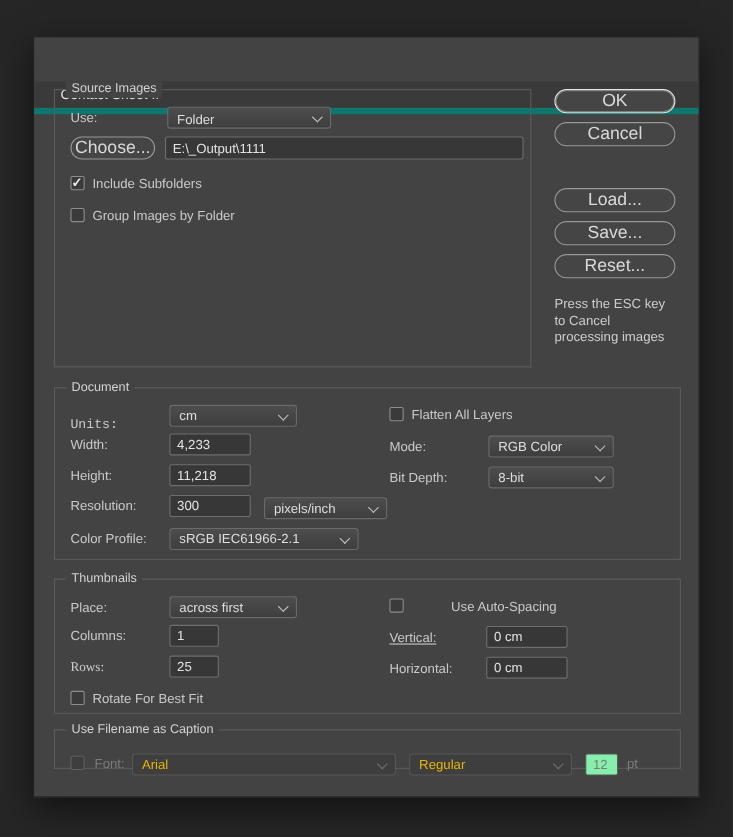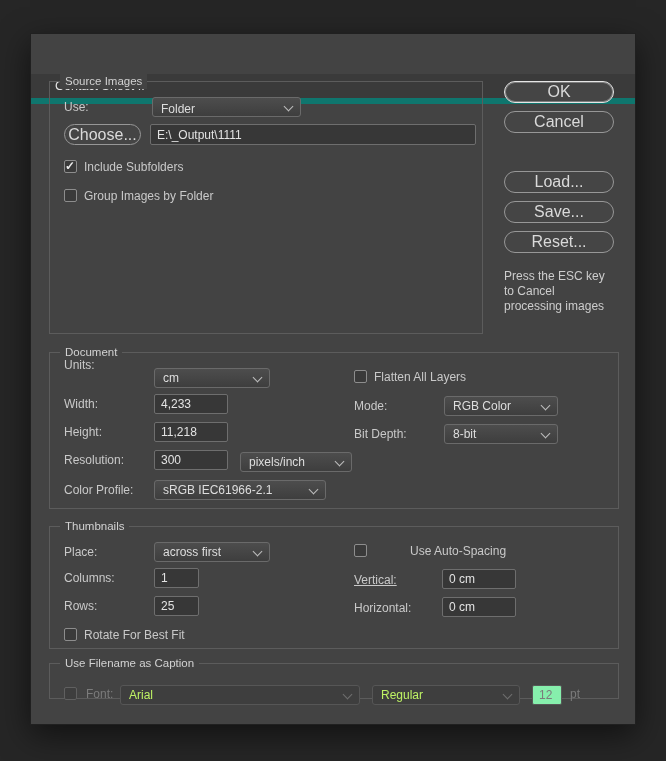--- a/index.html
+++ b/index.html
@@ -46,21 +46,21 @@
     align-items:center;justify-content:center;box-sizing:border-box;cursor:default;
   }
   .btn-primary{border:1px solid #e6e6e6;box-shadow:inset 0 0 0 1px rgba(230,230,230,.35);}
   .cb{
     position:absolute;width:13px;height:13px;background:#3a3a3a;
     border:1px solid #8d8d8d;border-radius:2px;box-sizing:border-box;
   }
   .cb .check{position:absolute;left:0;top:-3px;color:#ececec;font-size:12px;font-weight:bold;line-height:16px;}
   .note{position:absolute;color:#cdcdcd;font-size:12px;line-height:15px;}
   .label.dim{color:#7b7b7b;}
-  .select.dim{color:#bef264;background:#3e3e3e;border-color:#565656;}
+  .select.dim{color:#eab308;background:#3e3e3e;border-color:#565656;}
   .select.dim .chev{border-color:#6f6f6f;}
   .field.dim{color:#7b7b7b;border-color:#565656;background:#86efac;}
   .cb.dim{border-color:#606060;background:#3e3e3e;}
 </style>
 </head>
 <body>
 
 <div class="screen">
   <div class="dialog">
 
@@ -92,21 +92,21 @@
     <div class="btn btn-primary" style="left:473px;top:47px;width:110px;">OK</div>
     <div class="btn" style="left:473px;top:77px;width:110px;">Cancel</div>
     <div class="btn" style="left:473px;top:137px;width:110px;">Load...</div>
     <div class="btn" style="left:473px;top:167px;width:110px;">Save...</div>
     <div class="btn" style="left:473px;top:197px;width:110px;">Reset...</div>
     <div class="note" style="left:473px;top:235px;width:112px;">Press the ESC key to Cancel processing images</div>
 
     <div class="group" style="left:18px;top:318px;width:570px;height:157px;">
       <span class="legend">Document</span>
 
-      <span class="label" style="left:14px;top:2px;">Units:</span>
+      <span class="label" style="left:14px;top:23px;font-family:Liberation Mono, monospace;">Units:</span>
       <div class="select" style="left:104px;top:15px;width:116px;">
         <span>cm</span>
         <span class="chev"></span>
       </div>
       <div class="cb" style="left:304px;top:17px;"></div>
       <span class="label" style="left:324px;top:14px;">Flatten All Layers</span>
 
       <span class="label" style="left:14px;top:41px;">Width:</span>
       <input class="field" style="left: 104px; top: 41px; width: 74px;" value="4,233">
       <span class="label" style="left:304px;top:43px;">Mode:</span>
@@ -146,21 +146,21 @@
         <span class="chev"></span>
       </div>
       <div class="cb" style="left:304px;top:17px;"></div>
       <span class="label" style="left:324px;top:14px;margin-left:36px;">Use Auto-Spacing</span>
 
       <span class="label" style="left:14px;top:41px;">Columns:</span>
       <input class="field" style="left: 104px; top: 41px; width: 45px;" value="1">
       <span class="label" style="left:304px;top:43px;text-decoration:underline;">Vertical:</span>
       <input class="field" style="left: 392px; top: 42px; width: 74px;" value="0 cm">
 
-      <span class="label" style="left:14px;top:69px;">Rows:</span>
+      <span class="label" style="left:14px;top:69px;font-family:Liberation Serif, serif;">Rows:</span>
       <input class="field" style="left: 104px; top: 69px; width: 45px;" value="25">
       <span class="label" style="left:304px;top:71px;">Horizontal:</span>
       <input class="field" style="left: 392px; top: 70px; width: 74px;" value="0 cm">
 
       <div class="cb" style="left:14px;top:101px;"></div>
       <span class="label" style="left:34px;top:98px;">Rotate For Best Fit</span>
     </div>
 
     <div class="group" style="left:18px;top:629px;width:570px;height:36px;">
       <span class="legend">Use Filename as Caption</span>

